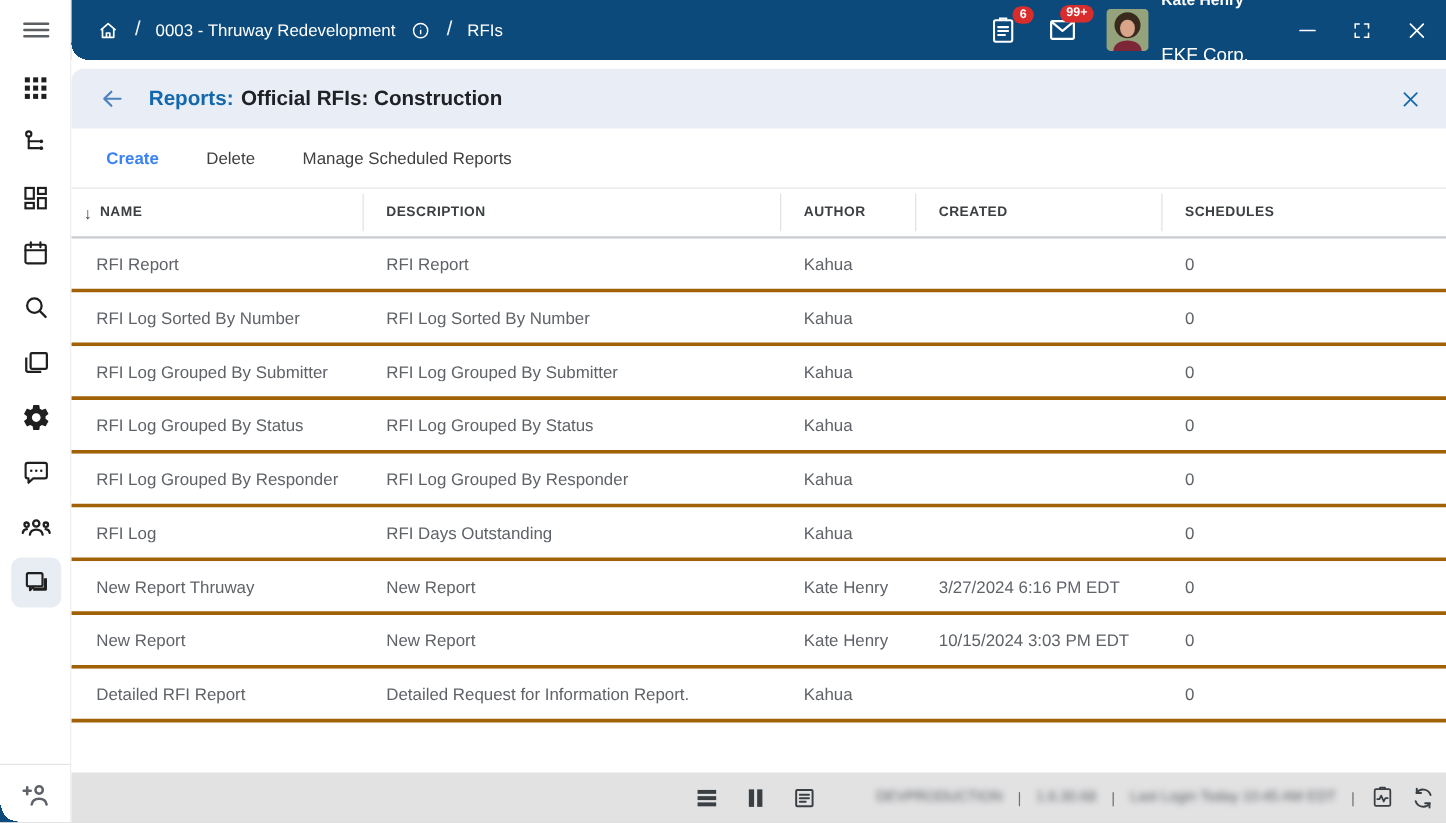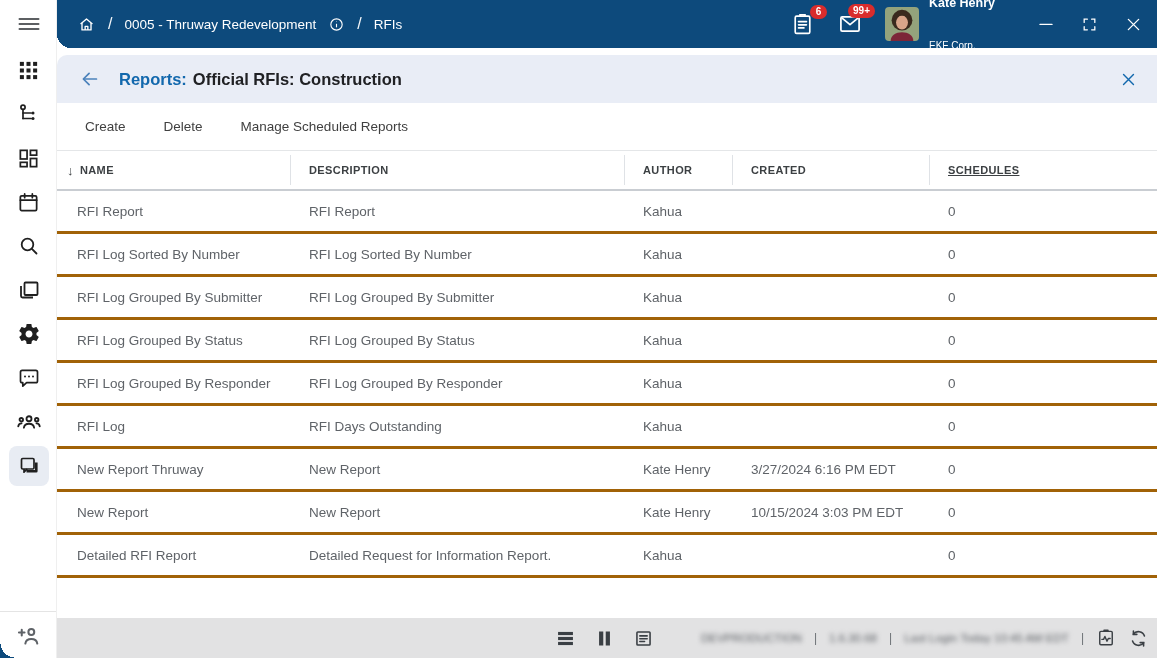--- a/index.html
+++ b/index.html
@@ -12,21 +12,21 @@
   .crumb{display:flex;align-items:center;gap:12px;font-size:13.5px;}
   .crumb .slash{font-size:16px;font-weight:300;opacity:.95;}
   .icon-btn{background:none;border:none;padding:0;margin:0;cursor:pointer;display:flex;
             align-items:center;justify-content:center;position:relative;color:#fff;}
   .top-right{margin-left:auto;display:flex;align-items:center;gap:22px;}
   .badge{position:absolute;top:-7px;right:-12px;background:#d92c2c;color:#fff;font-size:10px;
          font-weight:bold;border-radius:9px;padding:2px 5px;line-height:1;min-width:7px;text-align:center;}
   .avatar{width:34px;height:34px;border-radius:4px;overflow:hidden;flex:0 0 auto;}
   .user-block{display:flex;flex-direction:column;line-height:1.25;margin-left:-12px;min-width:78px;}
   .user-name{font-size:12.5px;font-weight:bold;}
-  .user-org{font-size:10px;margin-top:28px;}
+  .user-org{font-size:15px;margin-top:28px;}
   .win-controls{display:flex;align-items:center;gap:26px;margin-left:8px;}
 
   
   .sidebar{position:absolute;left:0;top:0;width:57px;height:658px;background:#fff;z-index:6;
            border-right:1px solid #efefef;box-sizing:border-box;}
   .hamburger{position:absolute;left:0;top:0;width:57px;height:47px;display:flex;align-items:center;justify-content:center;}
   .side-nav{position:absolute;top:48px;left:0;width:57px;display:flex;flex-direction:column;align-items:center;}
   .side-item{width:40px;height:40px;margin:2px 0;border-radius:8px;display:flex;align-items:center;
              justify-content:center;background:none;border:none;padding:0;cursor:pointer;}
   .side-item.selected{background:#e8ecf3;}
@@ -47,31 +47,31 @@
   .back-btn{background:none;border:none;cursor:pointer;display:flex;margin-right:18px;padding:0;}
   .panel-title{font-size:16.5px;font-weight:bold;color:#202124;}
   .panel-title .prefix{color:#1268ad;margin-right:6px;}
   .panel-close{margin-left:auto;background:none;border:none;cursor:pointer;display:flex;padding:4px;}
 
   
   .toolbar{position:absolute;left:57px;top:103px;width:1100px;height:47px;display:flex;
            align-items:center;gap:38px;box-sizing:border-box;padding-left:28px;background:#fff;}
   .tb-btn{background:none;border:none;padding:0;font-family:"Liberation Sans",sans-serif;
           font-size:13.5px;cursor:pointer;}
-  .tb-primary{color:#404040;font-weight:normal;}
+  .tb-primary{color:#3b82f6;font-weight:bold;}
   .tb-disabled{color:#404040;}
 
   
   .table{position:absolute;left:57px;top:150px;width:1100px;font-size:13.5px;color:#5f6368;}
   .thead,.trow{display:grid;grid-template-columns:234px 334px 108px 197px 227px;align-items:center;}
   .thead{height:38px;border-top:1px solid #e4e6e8;border-bottom:2px solid #c9cdd2;
          color:#3c4043;font-size:11px;font-weight:bold;letter-spacing:.4px;}
   .th{box-sizing:border-box;height:30px;display:flex;align-items:center;padding-left:18px;
       border-right:1px solid #dfe2e6;}
-  .th:last-child{border-right:none;text-decoration:underline;}
+  .th:last-child{border-right:none;}
   .th.name-h{padding-left:10px;gap:6px;}
   .sort-arrow{font-size:13px;font-weight:normal;color:#3c4043;}
   .trow{height:40px;border-bottom:3px solid #a16207;background:#fff;cursor:pointer;}
   .td{box-sizing:border-box;padding-left:18px;white-space:nowrap;overflow:hidden;text-overflow:ellipsis;}
   .td.name{padding-left:20px;}
 
   
   .statusbar{position:absolute;left:57px;top:618px;width:1100px;height:40px;background:#e2e2e3;}
   .view-toggles{position:absolute;left:498px;top:0;height:40px;display:flex;align-items:center;gap:18px;}
   .status-right{position:absolute;right:8px;top:0;height:40px;display:flex;align-items:center;gap:12px;
@@ -88,21 +88,21 @@
   <header class="topbar">
     <nav class="crumb">
       <button class="icon-btn">
         <svg width="19" height="19" viewBox="0 0 24 24" fill="none" stroke="#fff" stroke-width="1.7" stroke-linejoin="round">
             <path d="M4.5 11.5 12 5l7.5 6.5"></path>
             <path d="M6.3 10v8.8h11.4V10"></path>
             <path d="M10.3 18.8v-4.4h3.4v4.4"></path>
           </svg>
       </button>
       <span class="slash">/</span>
-      <span>0005 - Thruway Redevelopment</span>
+      <span>0003 - Thruway Redevelopment</span>
       <button class="icon-btn">
         <svg width="17" height="17" viewBox="0 0 24 24" fill="none" stroke="#fff" stroke-width="1.6">
             <circle cx="12" cy="12" r="8"></circle>
             <path d="M12 11v5"></path>
             <circle cx="12" cy="8" r="0.6" fill="#fff" stroke="none"></circle>
           </svg>
       </button>
       <span class="slash">/</span>
       <span>RFIs</span>
     </nav>

